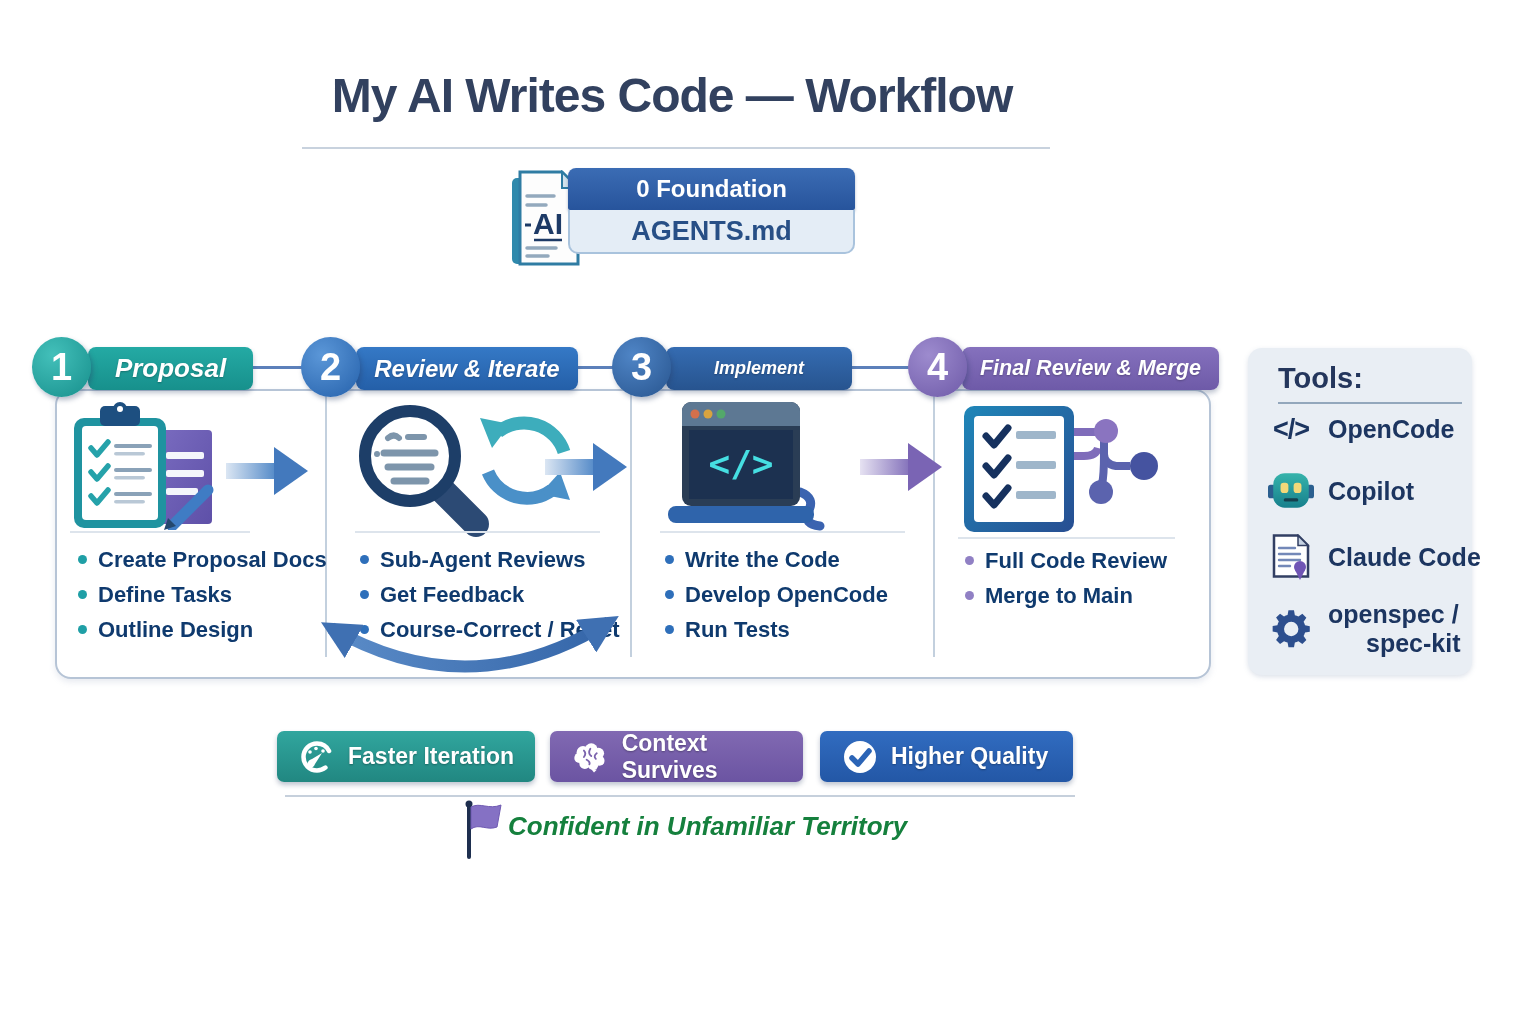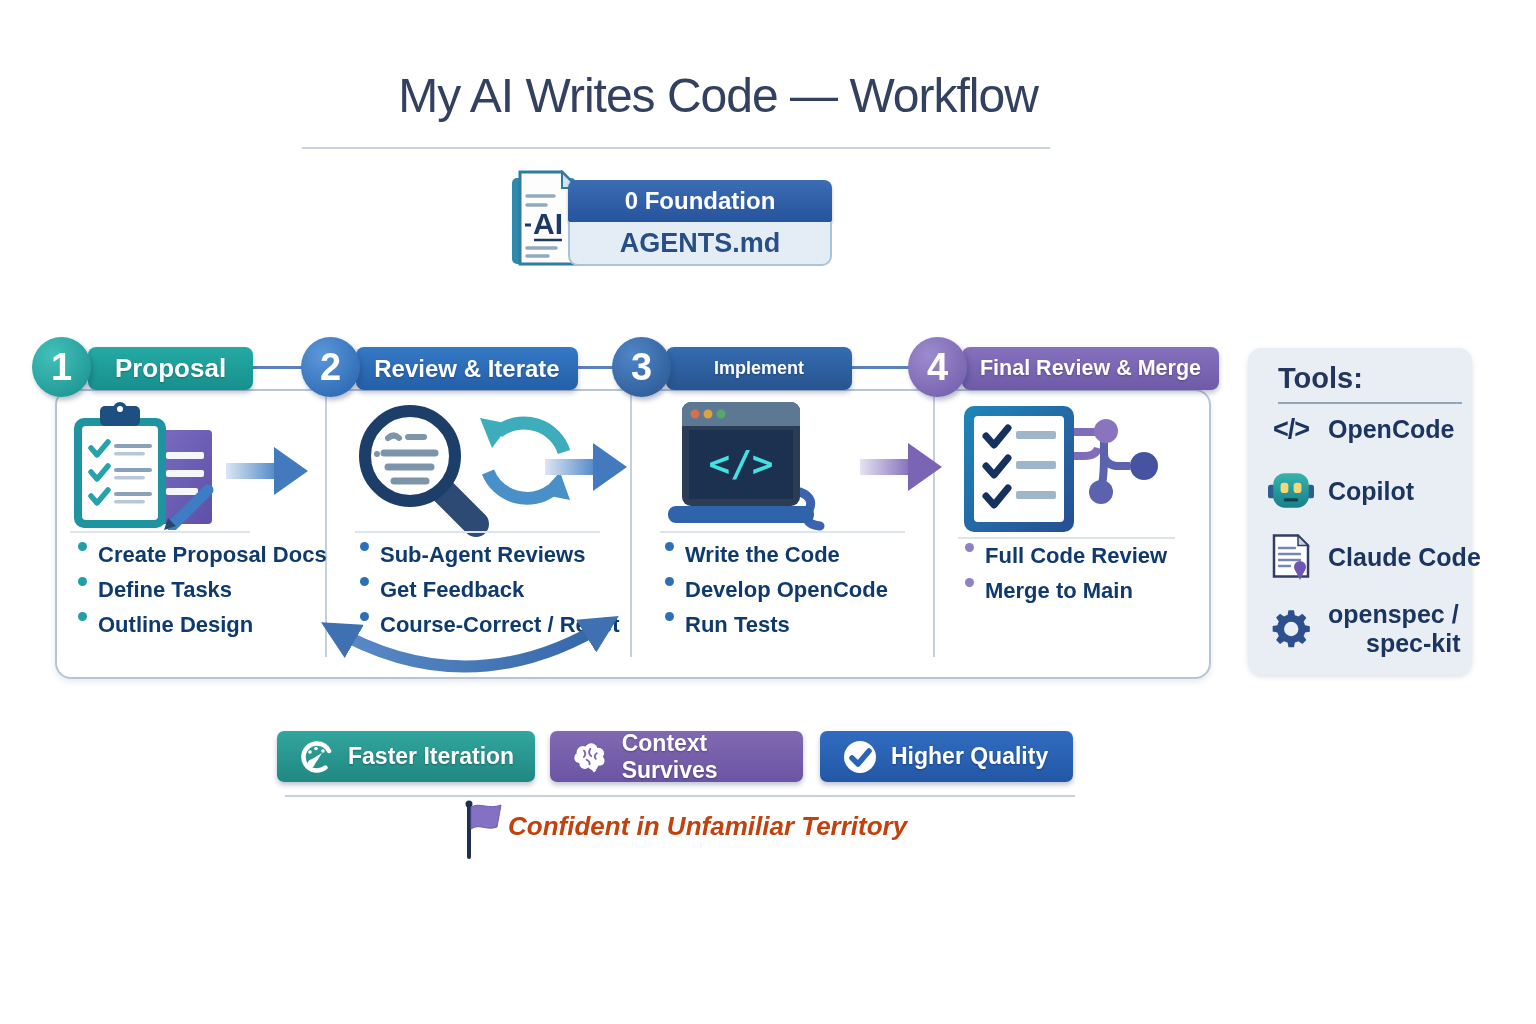--- a/index.html
+++ b/index.html
@@ -1,74 +1,74 @@
 <!DOCTYPE html>
 <html><head>
 <meta charset="utf-8">
 <style>
   html,body{margin:0;padding:0;background:#ffffff;}
   body{width:1536px;height:1024px;position:relative;overflow:hidden;
        font-family:"Liberation Sans",sans-serif;-webkit-font-smoothing:antialiased;}
   .abs{position:absolute;}
 
   
-  .title{left:0;top:68px;width:1344px;text-align:center;font-size:48px;font-weight:400;
-         color:#32415f;letter-spacing:-1px;padding-left:46px;}
+  .title{left:0;top:68px;width:1344px;text-align:center;font-size:48px;font-weight:700;
+         color:#32415f;letter-spacing:-1px;}
   .title-rule{left:302px;top:147px;width:748px;height:2px;background:#c8d2de;}
 
   
-  .fnd-box{left:568px;top:180px;width:264px;}
+  .fnd-box{left:568px;top:168px;width:287px;}
   .fnd-head{height:42px;background:linear-gradient(180deg,#3b6cb4,#27549c);
             border-radius:8px 8px 2px 2px;display:flex;align-items:center;justify-content:center;
             color:#ffffff;font-size:24px;font-weight:800;box-shadow:0 2px 3px rgba(30,60,110,.35);}
   .fnd-body{height:42px;background:#e4edf6;border:2px solid #a9c3dd;border-top:none;
             border-radius:0 0 10px 10px;display:flex;align-items:center;justify-content:center;
             color:#274f86;font-size:27px;font-weight:800;}
 
   
   .wf-box{left:55px;top:389px;width:1152px;height:286px;background:#ffffff;
           border:2px solid #b6c4d6;border-radius:16px;box-shadow:0 3px 6px rgba(120,140,170,.18);}
   .divider{top:391px;width:2px;height:266px;background:#c3d0de;}
 
   
   .step-head{top:347px;height:43px;border-radius:8px;display:flex;align-items:center;justify-content:center;
              color:#fff;font-weight:800;text-shadow:0 1px 2px rgba(0,0,0,.25);
-             box-shadow:0 3px 5px rgba(40,60,100,.3);}
+             box-shadow:0 3px 5px rgba(40,60,100,.3);font-style:italic;}
   .sh1{left:88px;width:165px;font-size:26px;background:linear-gradient(180deg,#24aaa4,#17908c);}
   .sh2{left:356px;width:222px;font-size:24px;background:linear-gradient(180deg,#3579c6,#245fa8);}
   .sh3{left:666px;width:186px;font-size:18px;background:linear-gradient(180deg,#356cb2,#27548f);}
   .sh4{left:962px;width:257px;font-size:21.5px;background:linear-gradient(180deg,#8571bd,#6e5aa8);}
   .step-num{top:337px;width:59px;height:60px;border-radius:50%;display:flex;align-items:center;justify-content:center;
             color:#fff;font-size:38px;font-weight:800;box-shadow:2px 3px 5px rgba(40,60,100,.35);}
   .sn1{left:32px;background:radial-gradient(circle at 35% 30%,#43c0ba,#178f8c);}
   .sn2{left:301px;background:radial-gradient(circle at 35% 30%,#5b97d8,#2561ab);}
   .sn3{left:612px;background:radial-gradient(circle at 35% 30%,#4f85c6,#28558f);}
   .sn4{left:908px;background:radial-gradient(circle at 35% 30%,#9d8bce,#6e5aa8);}
   .head-link{top:366px;height:3px;background:#5c80ba;}
 
   
   .icon-rule{top:531px;height:2px;background:#dde4ec;}
 
   
   .bullets{list-style:none;margin:0;padding:0;}
-  .bullets li{display:flex;height:35px;gap:11px;
+  .bullets li{display:flex;align-items:center;height:35px;gap:11px;
               font-size:22px;font-weight:700;color:#0f3a6e;white-space:nowrap;}
   .dot{width:9px;height:9px;border-radius:50%;flex:0 0 9px;}
   .dot-teal{background:#1f9fa6;} .dot-blue{background:#2e6fba;} .dot-purple{background:#9080c4;}
 
   
   .benefit{top:731px;height:51px;border-radius:7px;display:flex;align-items:center;
            padding-left:22px;gap:13px;box-shadow:0 3px 5px rgba(40,60,100,.3);box-sizing:border-box;}
   .benefit span{color:#fff;font-size:23px;font-weight:800;text-shadow:0 1px 2px rgba(0,0,0,.3);}
   .bf1{left:277px;width:258px;background:linear-gradient(180deg,#31a69e,#218781);}
   .bf2{left:550px;width:253px;background:linear-gradient(180deg,#8169b2,#6b54a2);}
   .bf3{left:820px;width:253px;background:linear-gradient(180deg,#316cc0,#2357a6);}
   .benefit-rule{left:285px;top:795px;width:790px;height:2px;background:#c6d0dc;}
 
-  .footnote{left:508px;top:811px;font-size:26px;font-weight:700;font-style:italic;color:#c2410c;}
+  .footnote{left:508px;top:811px;font-size:26px;font-weight:700;font-style:italic;color:#15803d;}
 
   
   .tools{left:1248px;top:348px;width:224px;height:327px;background:#e9eef4;border-radius:14px;
          box-shadow:0 2px 5px rgba(120,140,170,.25);}
   .tools-head{position:absolute;left:30px;top:14px;font-size:29px;font-weight:800;color:#24365c;}
   .tools-rule{position:absolute;left:30px;top:54px;width:184px;height:2px;background:#93a7bc;}
   .tool-row{position:absolute;left:20px;display:flex;align-items:center;gap:14px;}
   .tool-label{font-size:25px;font-weight:800;color:#1c3560;white-space:nowrap;}
   .tool-ico{width:46px;display:flex;justify-content:center;align-items:center;}
   .code-glyph{font-size:27px;font-weight:800;color:#1c3560;letter-spacing:-1px;}

